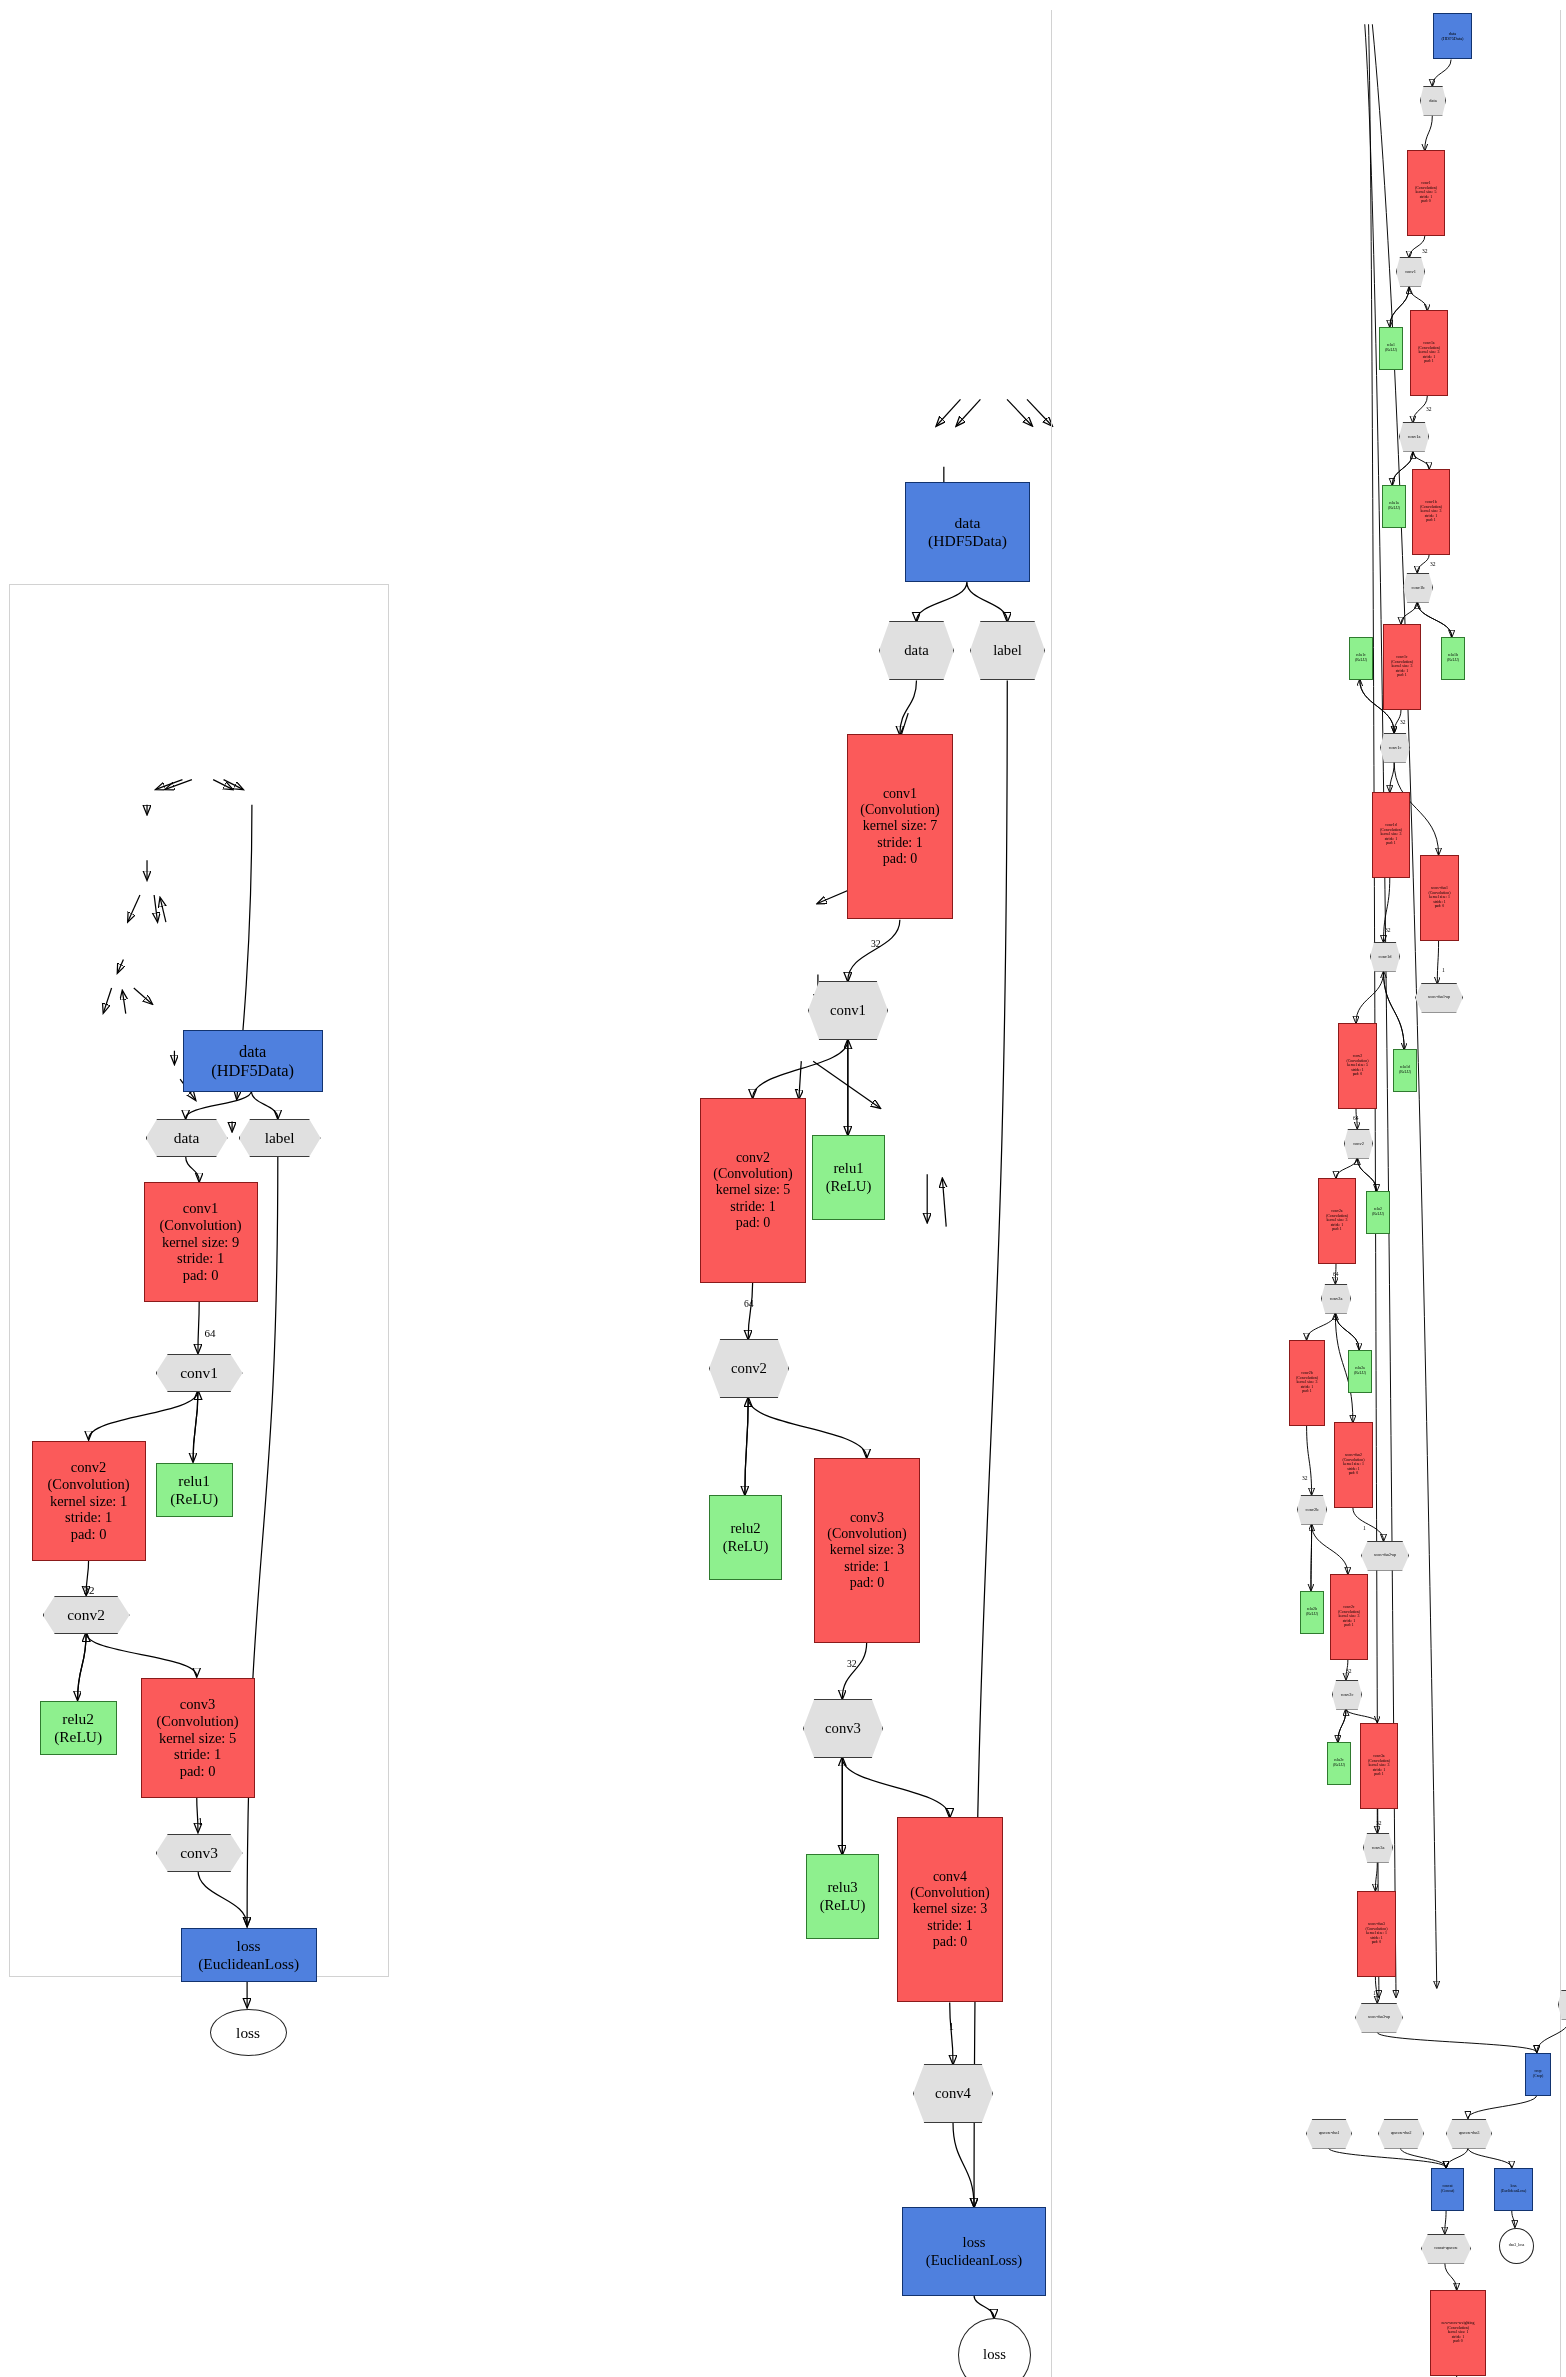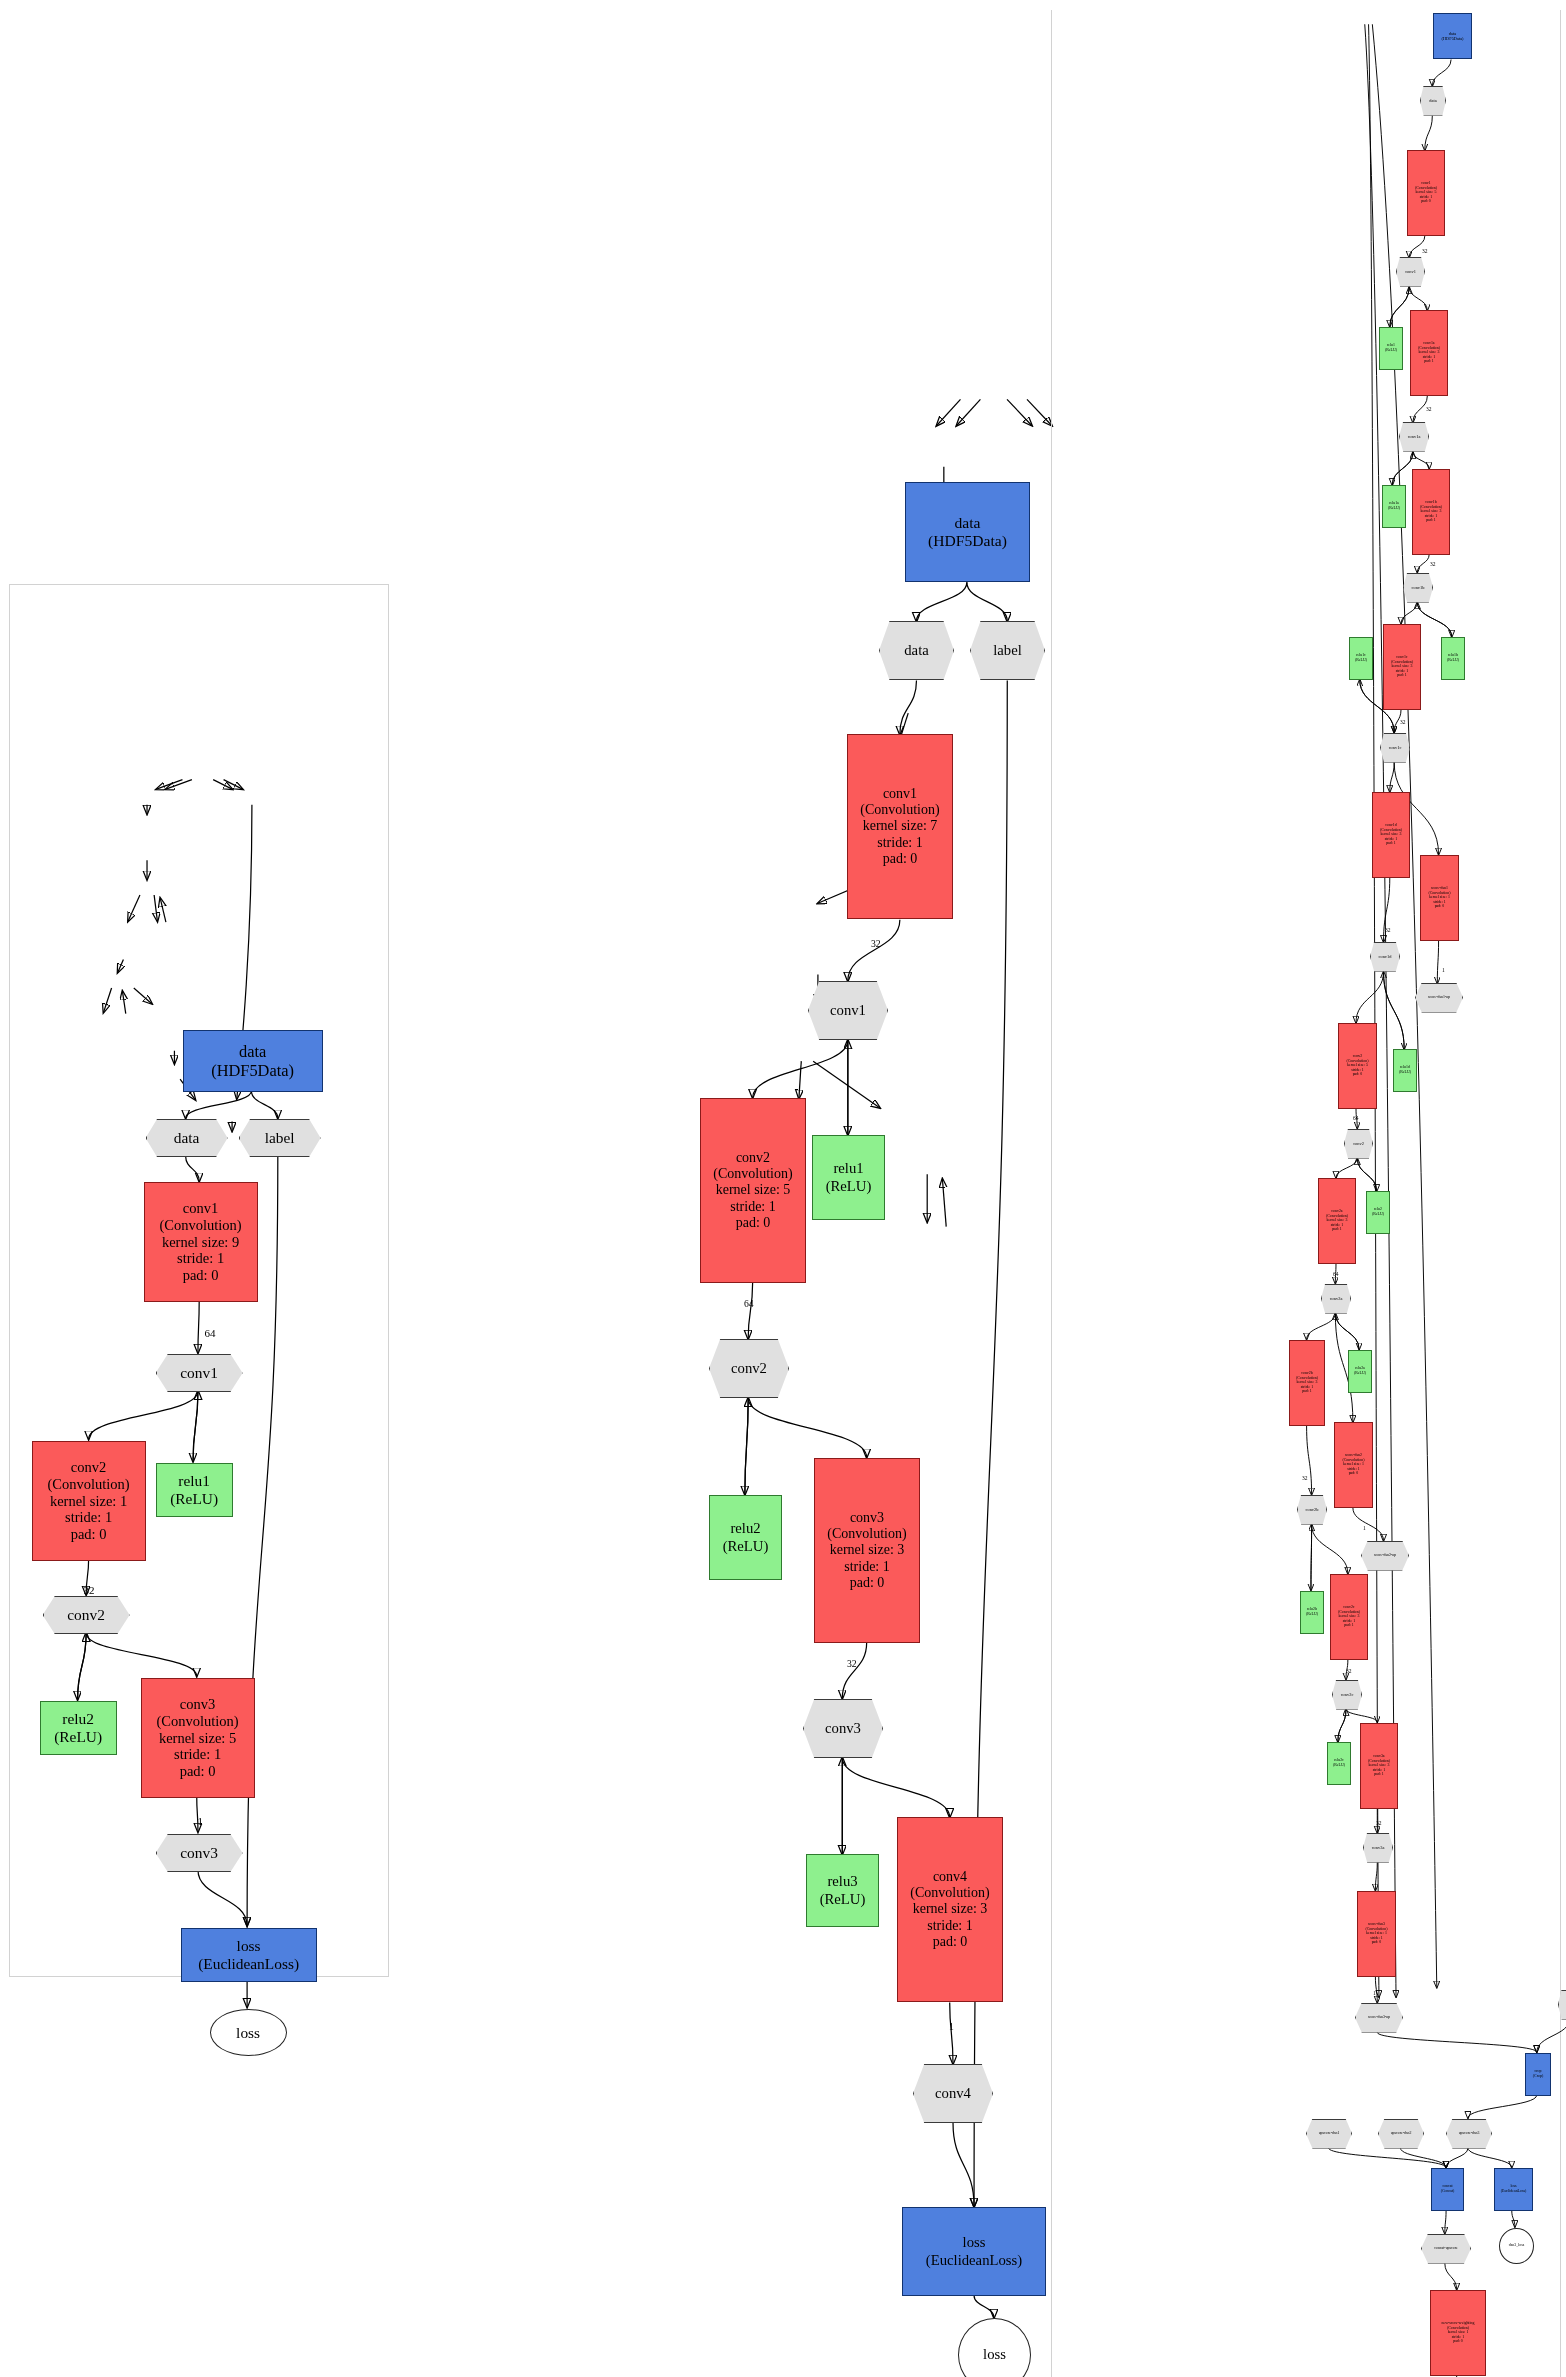--- a/index.html
+++ b/index.html
@@ -182,21 +182,21 @@
 pad: 0</div>
         <div class="node blob" style="left: 314px; top: 1339px; width: 80px; height: 59px; font-size: 14.7px;">conv2</div>
         <div class="node act" style="left: 314px; top: 1495px; width: 73px; height: 85px; font-size: 14.7px;">relu2
 (ReLU)</div>
         <div class="node layer" style="left: 419px; top: 1458px; width: 106px; height: 185px; font-size: 14px;">conv3
 (Convolution)
 kernel size: 3
 stride: 1
 pad: 0</div>
         <div class="node blob" style="left: 408px; top: 1699px; width: 80px; height: 59px; font-size: 14.7px;">conv3</div>
-        <div class="node act" style="left: 411px; top: 1854px; width: 73px; height: 73px; font-size: 14.7px;">relu3
+        <div class="node act" style="left: 411px; top: 1854px; width: 73px; height: 85px; font-size: 14.7px;">relu3
 (ReLU)</div>
         <div class="node layer" style="left: 502px; top: 1817px; width: 106px; height: 185px; font-size: 14px;">conv4
 (Convolution)
 kernel size: 3
 stride: 1
 pad: 0</div>
         <div class="node blob" style="left: 518px; top: 2064px; width: 80px; height: 59px; font-size: 14.7px;">conv4</div>
         <div class="node io" style="left: 507px; top: 2207px; width: 144px; height: 89px; font-size: 14.7px;">loss
 (EuclideanLoss)</div>
         <div class="node out" style="left: 563px; top: 2318px; width: 73px; height: 74px; font-size: 14.7px;">loss</div>

